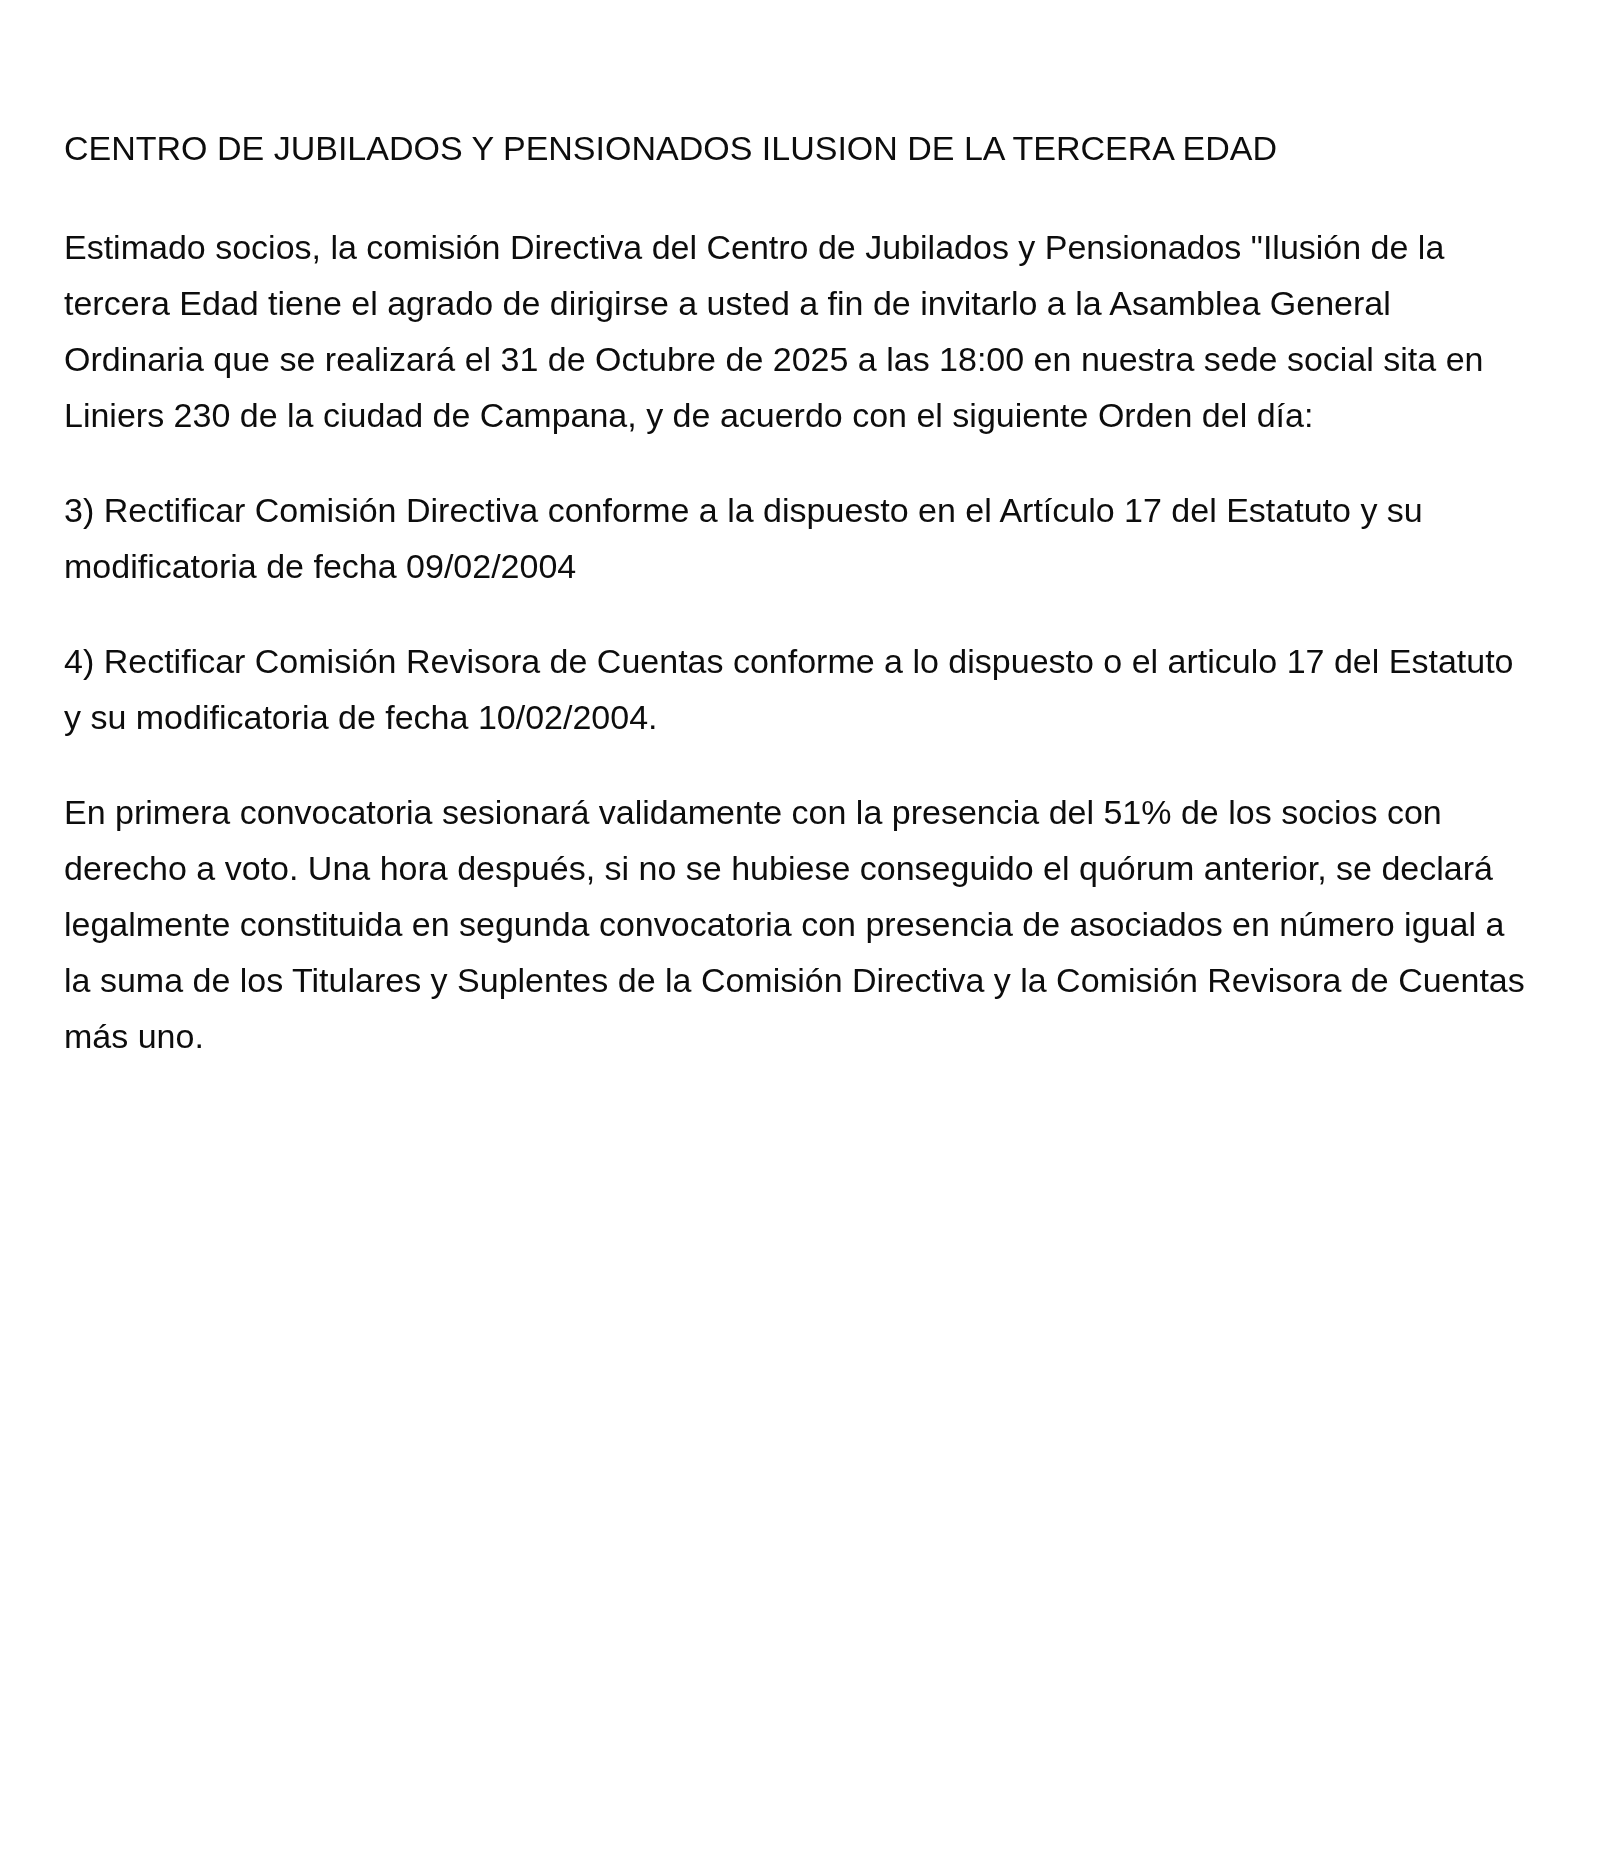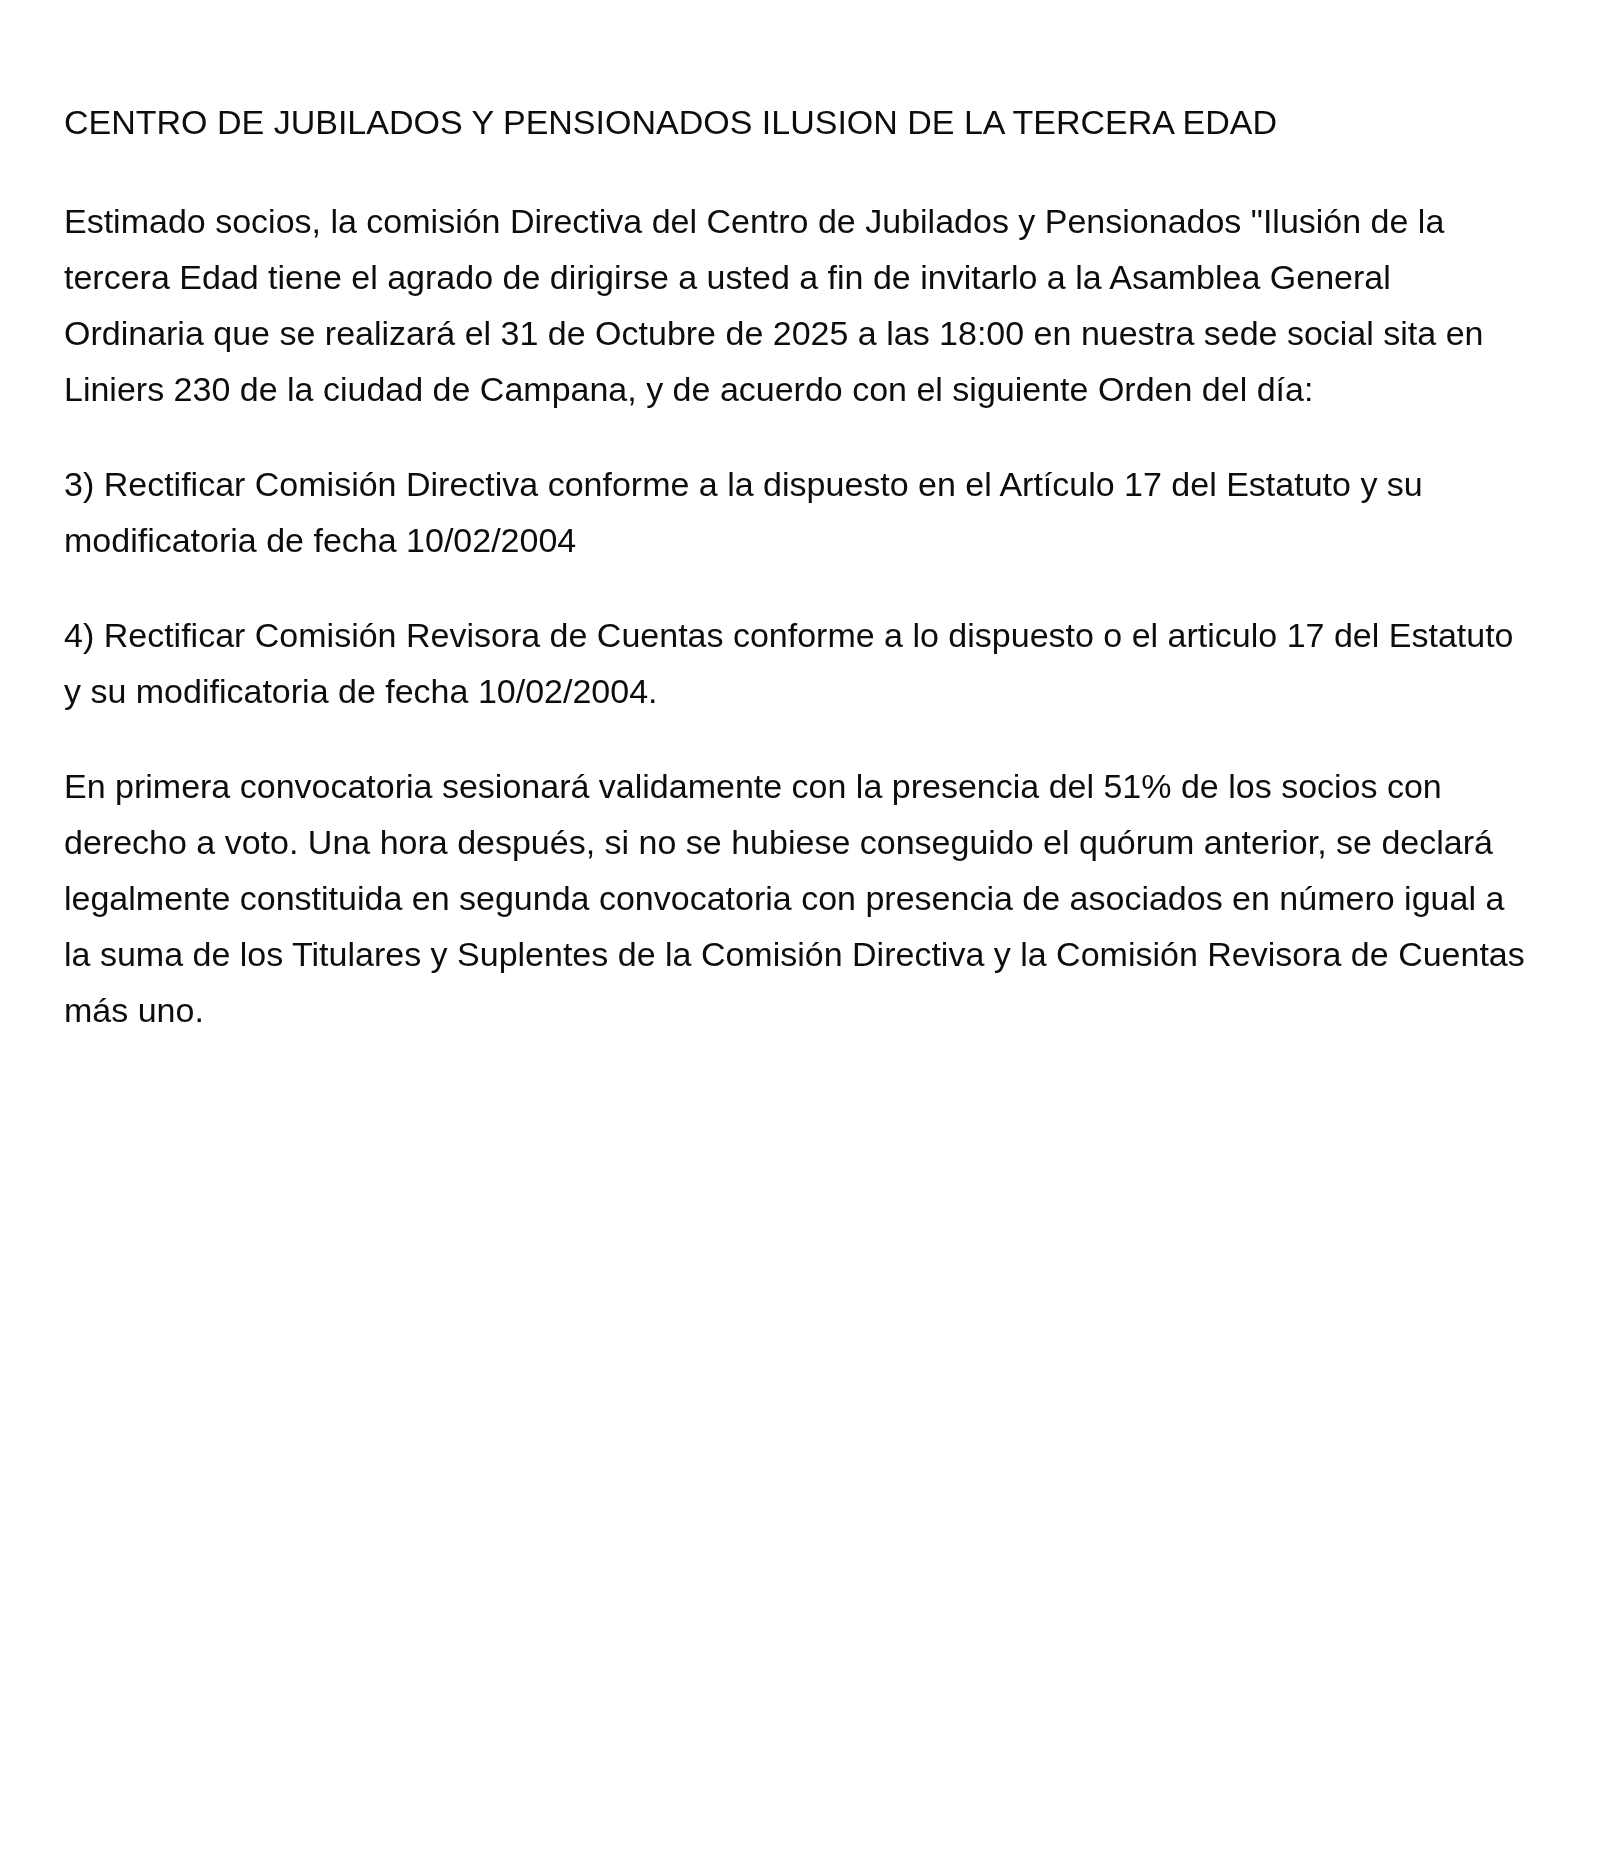--- a/index.html
+++ b/index.html
@@ -7,21 +7,21 @@
     padding: 0;
     background: #ffffff;
   }
   .page {
     position: relative;
     width: 1600px;
     height: 1854px;
     margin: 0 auto;
     background: #ffffff;
     box-sizing: border-box;
-    padding: 94px 58px 0 64px;
+    padding: 120px 58px 0 64px;
     overflow: hidden;
     font-family: "Liberation Sans", sans-serif;
     font-size: 34px;
     line-height: 56px;
     color: #0d0d0d;
     -webkit-font-smoothing: antialiased;
   }
   .doc-paragraph {
     margin: 0 4px 39px 0;
     white-space: pre-wrap;
@@ -37,20 +37,20 @@
 
 <div class="page">
 
   <p class="doc-paragraph doc-title">CENTRO DE JUBILADOS Y PENSIONADOS ILUSION DE LA TERCERA EDAD</p>
 
 
   <p class="doc-paragraph">Estimado socios, la comisión Directiva del Centro de Jubilados y Pensionados "Ilusión de la tercera Edad tiene el agrado de dirigirse a usted a fin de invitarlo a la Asamblea General Ordinaria que se realizará el 31 de Octubre de 2025 a las 18:00 en nuestra sede social sita en Liniers 230 de la ciudad de Campana, y de acuerdo con el siguiente Orden del día:</p>
 
 
 
-  <p class="doc-paragraph">3) Rectificar Comisión Directiva conforme a la dispuesto en el Artículo 17 del Estatuto y su modificatoria de fecha 10/02/2004</p>
+  <p class="doc-paragraph">3) Rectificar Comisión Directiva conforme a la dispuesto en el Artículo 17 del Estatuto y su modificatoria de fecha 09/02/2004</p>
 
   <p class="doc-paragraph">4) Rectificar Comisión Revisora de Cuentas conforme a lo dispuesto o el articulo 17 del Estatuto y su modificatoria de fecha 10/02/2004.</p>
 
 
   <p class="doc-paragraph">En primera convocatoria sesionará validamente con la presencia del 51% de los socios con derecho a voto. Una hora después, si no se hubiese conseguido el quórum anterior, se declará legalmente constituida en segunda convocatoria con presencia de asociados en número igual a la suma de los Titulares y Suplentes de la Comisión Directiva y la Comisión Revisora de Cuentas más uno.</p>
 
 </div>
 
 </body></html>

